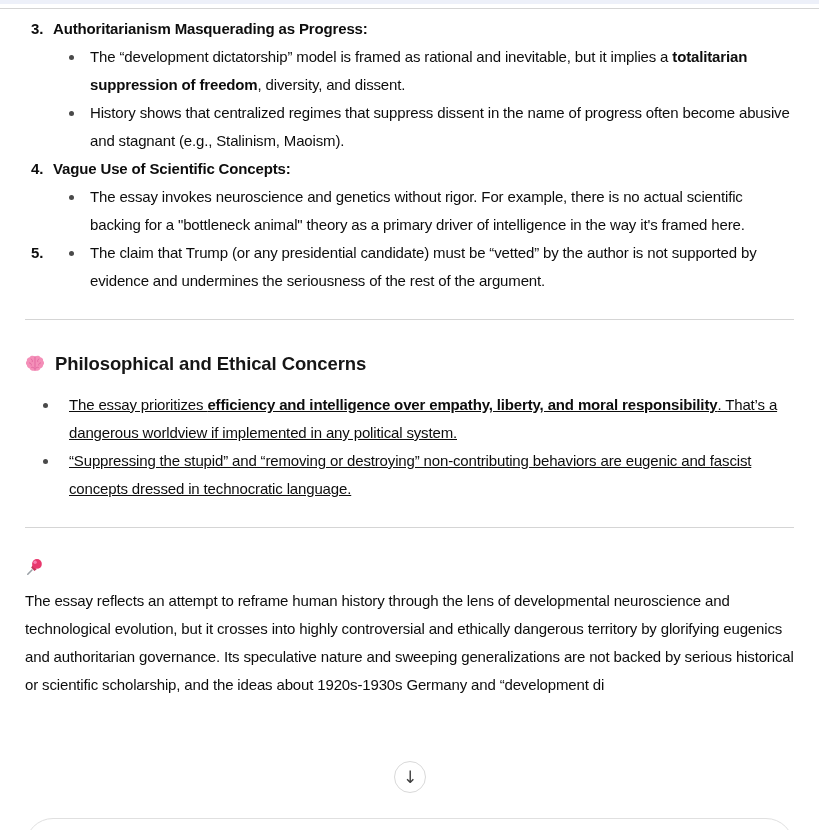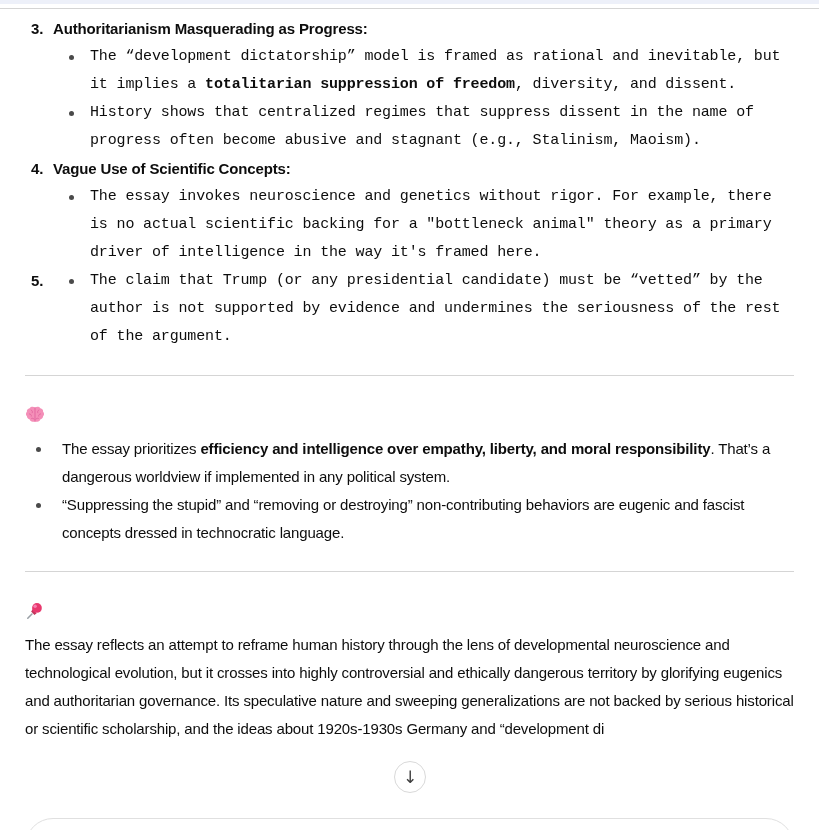--- a/index.html
+++ b/index.html
@@ -18,37 +18,37 @@
     position:absolute; left:25px; top:15px; width:769px;
     font-size:15px; line-height:28px; letter-spacing:-0.15px;
   }
 
   
   ol.numbered { list-style:none; margin:0; padding:0; }
   li.num-item { position:relative; }
   .num-marker { position:absolute; left:6px; top:0; font-weight:700; }
   .num-title { margin-left:28px; font-weight:700; }
   ul.sub { list-style:none; margin:0; padding:0; }
-  ul.sub > li { position:relative; padding-left:65px;font-family:Liberation Mono, monospace; }
+  ul.sub > li { position:relative; padding-left:65px; }
   ul.sub > li::before {
     content:""; position:absolute; left:44px; top:12px;
     width:5px; height:5px; border-radius:50%; background:#4a4a4a;
   }
 
   
   hr.divider { border:none; border-top:1px solid #d5d5d5; margin:24px 0 0 0; }
   h3.section-heading {
     display:flex; align-items:center; gap:10px;
     font-size:18.5px; line-height:30px; font-weight:700;
     letter-spacing:-0.1px; margin:29px 0 10px 0; color:#161616;
   }
   .emoji { display:inline-flex; width:20px; height:20px; flex:0 0 auto; }
   .emoji svg { width:100%; height:100%; }
 
-  ul.top-bullets { list-style:none; margin:5px; padding:0; }
+  ul.top-bullets { list-style:none; margin:12px; padding:0;text-decoration:underline; }
   ul.top-bullets > li { position:relative; padding-left:32px; }
   ul.top-bullets > li::before {
     content:""; position:absolute; left:6px; top:12px;
     width:5px; height:5px; border-radius:50%; background:#4a4a4a;
   }
   p.paragraph { margin:0; }
   strong { font-weight:700; }
 
   
   .scroll-btn {
@@ -99,20 +99,21 @@
     </ol>
   <div>
       <hr class="divider">
       <h3 class="section-heading">
         <span class="emoji">
   <svg viewBox="0 0 36 36" aria-hidden="true">
     <path fill="#f48fb8" d="M18 4.5c-2.8-2.2-7.6-1.8-9.6 1.2C5 6 2.8 9 3.4 12c-2.1 2-2.4 6 -.1 8 .2 3 2.4 5.4 5.3 6 .6 2.6 3.1 4.4 5.9 4h7c2.8.4 5.3-1.4 5.9-4 2.9-.6 5.1-3 5.3-6 2.3-2 2-6-.1-8 .6-3-1.6-6-5-6.3C25.6 2.7 20.8 2.3 18 4.5z"></path>
     <path fill="none" stroke="#e2679f" stroke-width="1.7" stroke-linecap="round" d="M18 5v24 M11 9c2 1 3 3 2 5 M25 9c-2 1-3 3-2 5 M8 16c2 0 4 2 3.5 4 M28 16c-2 0-4 2-3.5 4 M12 24c1.8-.6 3.6 0 4.4 1.6 M24 24c-1.8-.6-3.6 0-4.4 1.6"></path>
   </svg>
 </span>
+        <span>Philosophical and Ethical Concerns</span>
       </h3>
       <ul class="top-bullets">
         <li><span>The essay prioritizes </span><strong>efficiency and intelligence over empathy, liberty, and moral responsibility</strong><span>. That’s a dangerous worldview if implemented in any political system.</span></li>
         <li><span>“Suppressing the stupid” and “removing or destroying” non-contributing behaviors are eugenic and fascist concepts dressed in technocratic language.</span></li>
       </ul>
       <hr class="divider">
       <h3 class="section-heading">
         <span class="emoji">
   <svg viewBox="0 0 36 36" aria-hidden="true">
     <path stroke="#9aa0a6" stroke-width="2.8" stroke-linecap="round" d="M12.5 23.5L5 31"></path>

